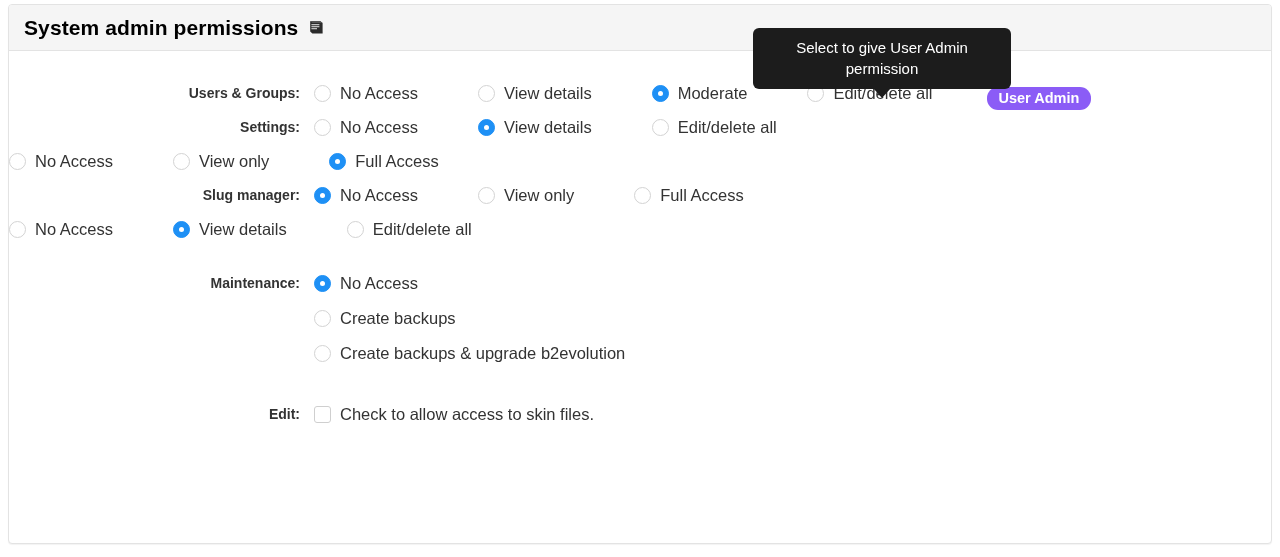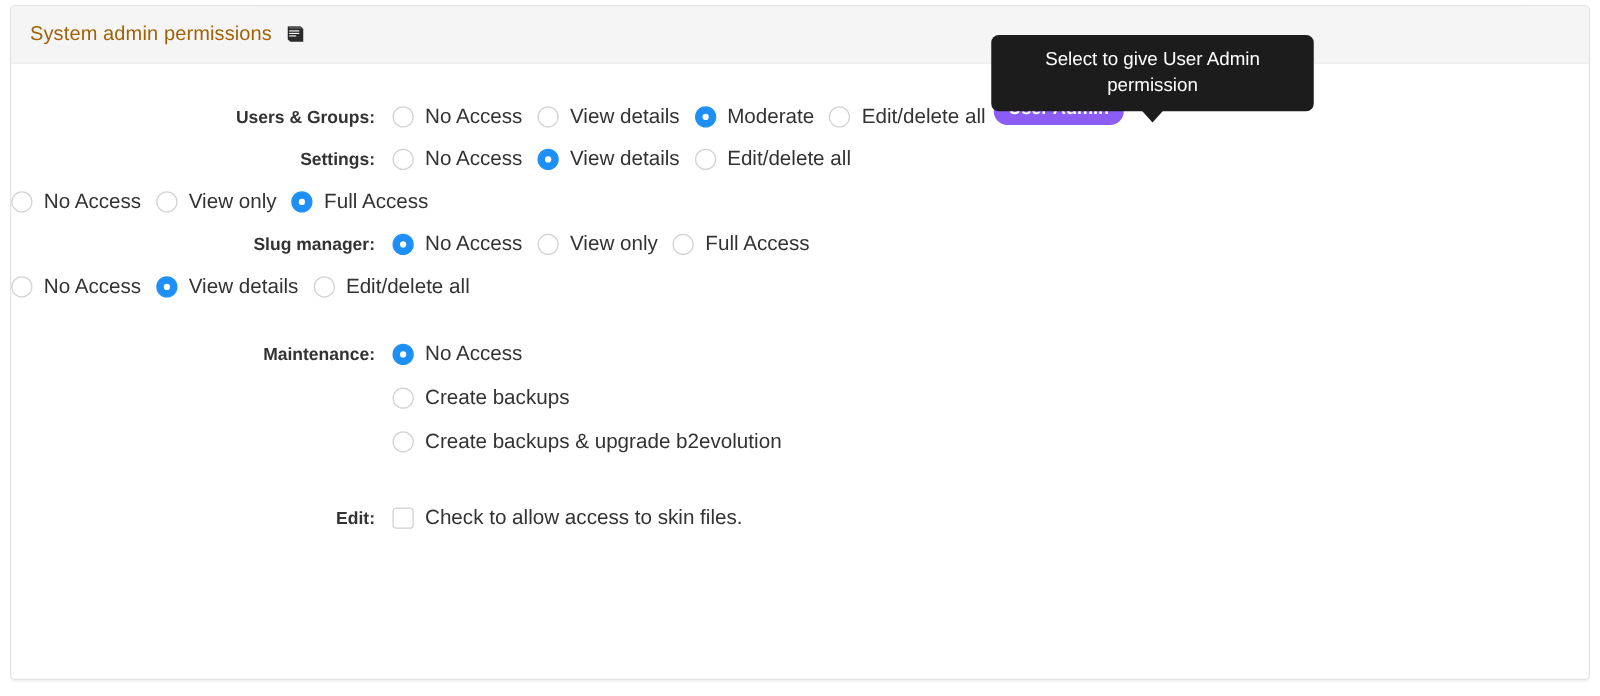--- a/index.html
+++ b/index.html
@@ -33,23 +33,23 @@
     background: #f5f5f5;
     border-bottom: 1px solid #e3e3e3;
     border-top-left-radius: 3px;
     border-top-right-radius: 3px;
     display: flex;
     align-items: center;
     padding-left: 15px;
   }
 
   .panel-title {
-    font-size: 16px;
-    color: #a16207;
-    font-weight: normal;
+    font-size: 21px;
+    color: #000000;
+    font-weight: bold;
     letter-spacing: 0.1px;
   }
 
   .manual-icon {
     display: inline-block;
     margin-left: 10px;
     position: relative;
     top: 2px;
     cursor: pointer;
   }
@@ -73,23 +73,24 @@
     font-size: 14px;
     font-weight: bold;
     color: #333333;
     padding-right: 14px;
     line-height: 34px;
     white-space: nowrap;
   }
 
   .row-controls {
     display: flex;
-    align-items: flex-start;
+    align-items: flex-end;
     flex-wrap: wrap;
     min-height: 34px;
+    gap: 48px;
   }
 
   .row-controls.stacked {
     display: block;
   }
 
   
   .opt {
     display: inline-flex;
     align-items: center;
@@ -168,21 +169,21 @@
     line-height: 1;
     position: relative;
     top: 0px;
     margin-left: 6px;
     cursor: pointer;
   }
 
   
   .tooltip {
     position: absolute;
-    left: 784px;
+    left: 744px;
     top: 23px;
     width: 258px;
     background: #1c1c1c;
     color: #ffffff;
     border-radius: 6px;
     padding: 9px 12px 10px 12px;
     font-size: 15px;
     line-height: 21px;
     text-align: center;
     z-index: 50;

